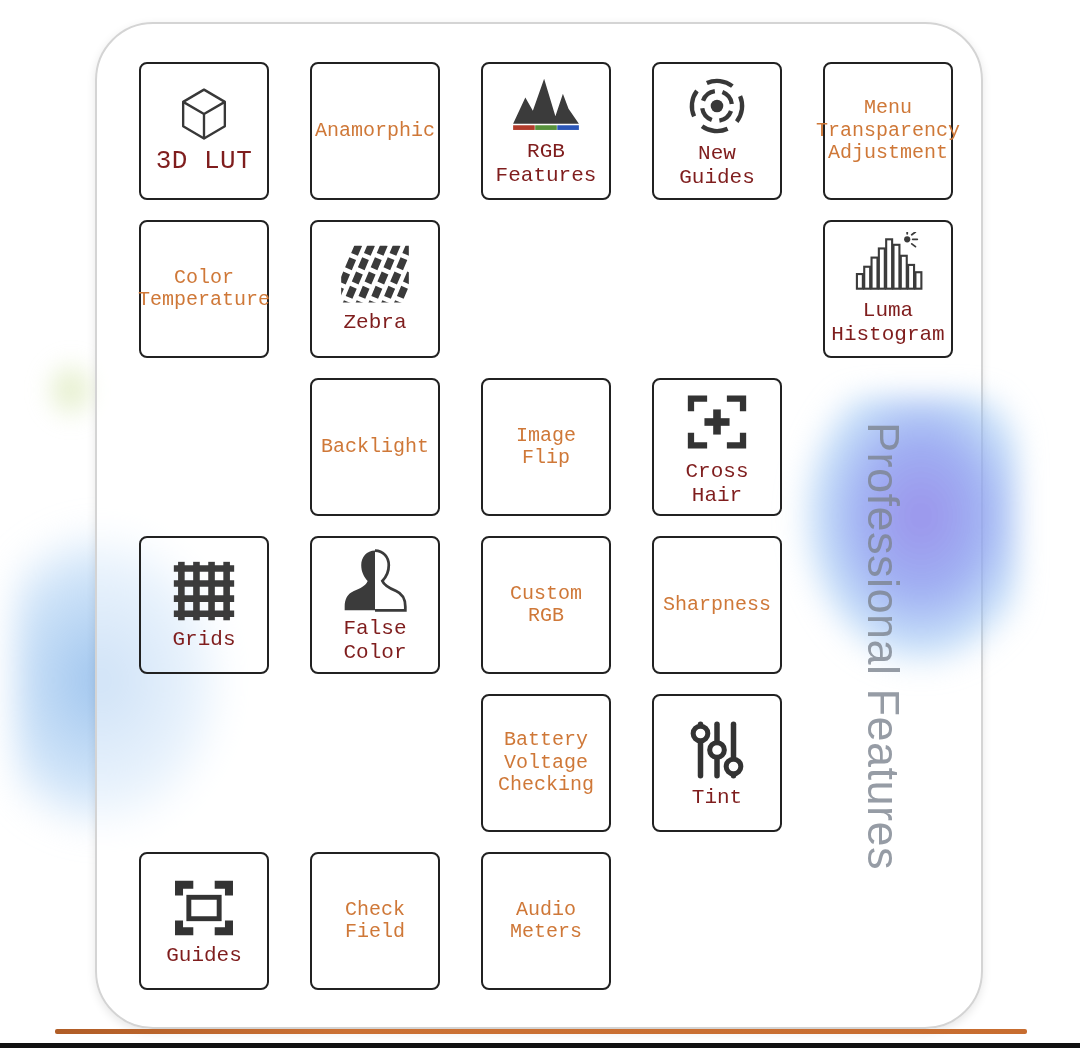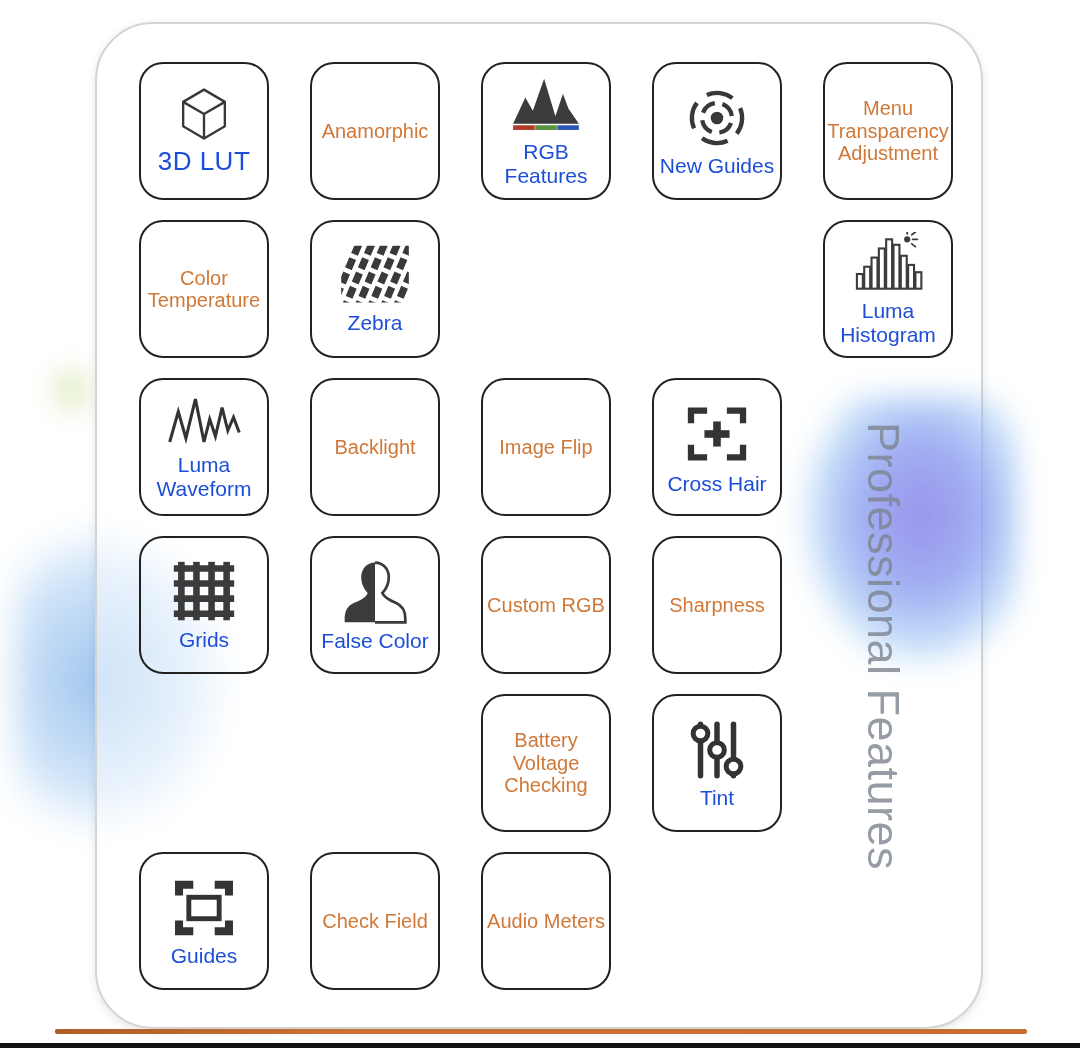--- a/index.html
+++ b/index.html
@@ -36,26 +36,26 @@
     box-shadow:0 3px 10px rgba(0,0,0,0.10);
     box-sizing:border-box;
   }
   
   #grid{
     position:absolute;left:139px;top:62px;z-index:4;
     display:grid;grid-template-columns:repeat(5,130px);
     grid-auto-rows:138px;gap:20px 41px;
   }
   .tile{
-    box-sizing:border-box;border:2.5px solid #212121;border-radius:24px;
+    box-sizing:border-box;border:2.5px solid #212121;border-radius:8px;
     display:flex;flex-direction:column;align-items:center;justify-content:center;
-    gap:3px;padding:6px 3px;background:transparent;
+    gap:3px;padding:6px 3px;background:transparent;font-family:Liberation Mono, monospace;
   }
   .lbl{text-align:center;line-height:1.12;}
-  .lbl.dark{color:#1d4ed8;font-size:21px;}
+  .lbl.dark{color:#7f1d1d;font-size:21px;}
   .lbl.big{font-size:26px;letter-spacing:0.5px;}
   .lbl.orange{color:#cf7838;font-size:20px;}
   .icn{display:flex;align-items:center;justify-content:center;}
   .icn svg{display:block;}
   
   #vertical-title{
     position:absolute;left:611px;top:618px;width:540px;height:56px;z-index:6;
     transform:rotate(90deg);
     font-size:45px;color:rgba(124,131,142,0.8);
     text-align:center;letter-spacing:0.5px;white-space:nowrap;
@@ -172,28 +172,20 @@
             <line x1="68" y1="3" x2="72" y2="0"></line>
             <line x1="69" y1="8" x2="74" y2="8"></line>
             <line x1="68" y1="13" x2="72" y2="16"></line>
             <line x1="63" y1="2" x2="63" y2="-1"></line>
           </g>
         </svg>
       </span>
       <span class="lbl dark">Luma Histogram</span>
     </div>
 
-    <div class="tile" style="grid-area:3/1">
-      <span class="icn">
-        <svg width="80" height="56" viewBox="0 0 84 58" fill="none" stroke="#333333" stroke-width="3.2" stroke-linejoin="miter">
-          <polyline points="6,50 15,18 23,46 33,5 42,50 48,26 54,44 61,14 67,38 73,24 79,40"></polyline>
-        </svg>
-      </span>
-      <span class="lbl dark">Luma Waveform</span>
-    </div>
 
     <div class="tile" style="grid-area:3/2">
       <span class="lbl orange">Backlight</span>
     </div>
 
     <div class="tile" style="grid-area:3/3">
       <span class="lbl orange">Image Flip</span>
     </div>
 
     <div class="tile" style="grid-area:3/4">

